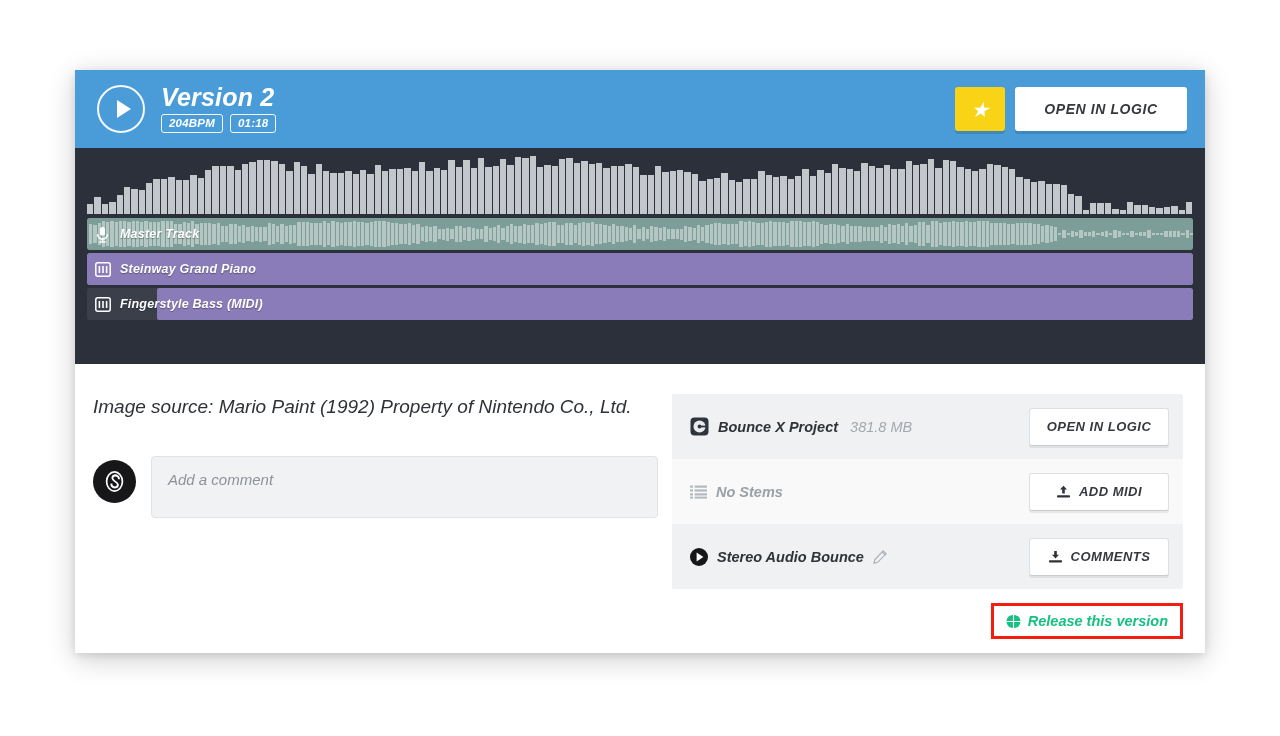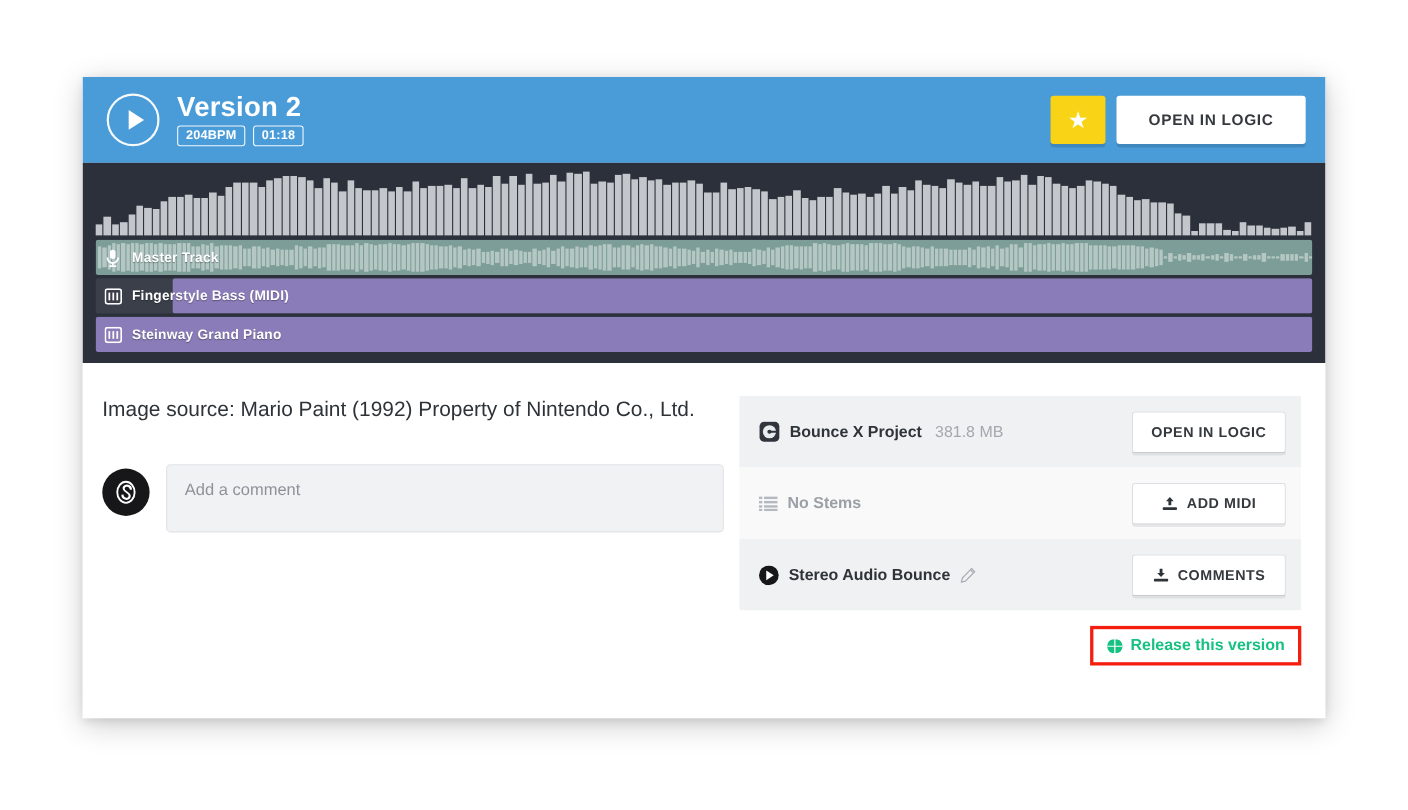--- a/index.html
+++ b/index.html
@@ -16,20 +16,21 @@
   
   .card {
     position: absolute;
     left: 75px;
     top: 70px;
     width: 1130px;
     height: 583px;
     background: #ffffff;
     box-shadow: 0 6px 26px rgba(0,0,0,0.20), 0 2px 8px rgba(0,0,0,0.10);
     overflow: hidden;
+    font-style: italic;
   }
 
   
   .hdr {
     position: relative;
     height: 78px;
     background: #4a9cd9;
     display: flex;
     align-items: center;
     padding: 0 18px 0 22px;
@@ -106,21 +107,21 @@
     font-weight: bold;
     letter-spacing: 0.6px;
     cursor: pointer;
     border: none;
     padding: 0 20px;
   }
 
   
   .wavearea {
     position: relative;
-    height: 182px;
+    height: 216px;
     background: #2b303a;
     padding: 0;
   }
 
   .mainwave {
     position: absolute;
     left: 0; right: 0;
     top: 8px;
     height: 58px;
     display: flex;
@@ -755,47 +756,47 @@
               <rect x="5" y="1" width="5" height="8.5" rx="2.5" fill="#fff"></rect>
               <path d="M2.6 8.2 a4.9 4.9 0 0 0 9.8 0" fill="none" stroke="#fff" stroke-width="1.6"></path>
               <rect x="6.7" y="12.4" width="1.6" height="3.2" fill="#fff"></rect>
               <rect x="4.2" y="15.2" width="6.6" height="1.5" rx="0.6" fill="#fff"></rect>
             </svg>
           </span>
           <span class="trk-name">Master Track</span>
         </div>
       </div>
 
+      <div class="trk trk-piano">
+        <div class="trk-clip"></div>
+        <div class="trk-label">
+          <span class="trk-icon">
+            <svg width="16" height="15" viewBox="0 0 16 15">
+              <rect x="0.8" y="0.8" width="14.4" height="13.4" rx="2" fill="none" stroke="#fff" stroke-width="1.5"></rect>
+              <rect x="3.6" y="4" width="1.6" height="7" fill="#fff"></rect>
+              <rect x="7.2" y="4" width="1.6" height="7" fill="#fff"></rect>
+              <rect x="10.8" y="4" width="1.6" height="7" fill="#fff"></rect>
+            </svg>
+          </span>
+          <span class="trk-name">Steinway Grand Piano</span>
+        </div>
+      </div>
+
       <div class="trk trk-bass">
         <div class="trk-clip"></div>
         <div class="trk-label">
           <span class="trk-icon">
             <svg width="16" height="15" viewBox="0 0 16 15">
               <rect x="0.8" y="0.8" width="14.4" height="13.4" rx="2" fill="none" stroke="#fff" stroke-width="1.5"></rect>
               <rect x="3.6" y="4" width="1.6" height="7" fill="#fff"></rect>
               <rect x="7.2" y="4" width="1.6" height="7" fill="#fff"></rect>
               <rect x="10.8" y="4" width="1.6" height="7" fill="#fff"></rect>
             </svg>
           </span>
           <span class="trk-name">Fingerstyle Bass (MIDI)</span>
-        </div>
-      </div>
-
-      <div class="trk trk-piano">
-        <div class="trk-clip"></div>
-        <div class="trk-label">
-          <span class="trk-icon">
-            <svg width="16" height="15" viewBox="0 0 16 15">
-              <rect x="0.8" y="0.8" width="14.4" height="13.4" rx="2" fill="none" stroke="#fff" stroke-width="1.5"></rect>
-              <rect x="3.6" y="4" width="1.6" height="7" fill="#fff"></rect>
-              <rect x="7.2" y="4" width="1.6" height="7" fill="#fff"></rect>
-              <rect x="10.8" y="4" width="1.6" height="7" fill="#fff"></rect>
-            </svg>
-          </span>
-          <span class="trk-name">Steinway Grand Piano</span>
         </div>
       </div>
 
     </div>
   </div>
 
   <div class="body">
 
     <div class="col-left">
       <div class="desc-text">Image source: Mario Paint (1992) Property of Nintendo Co., Ltd.</div>

